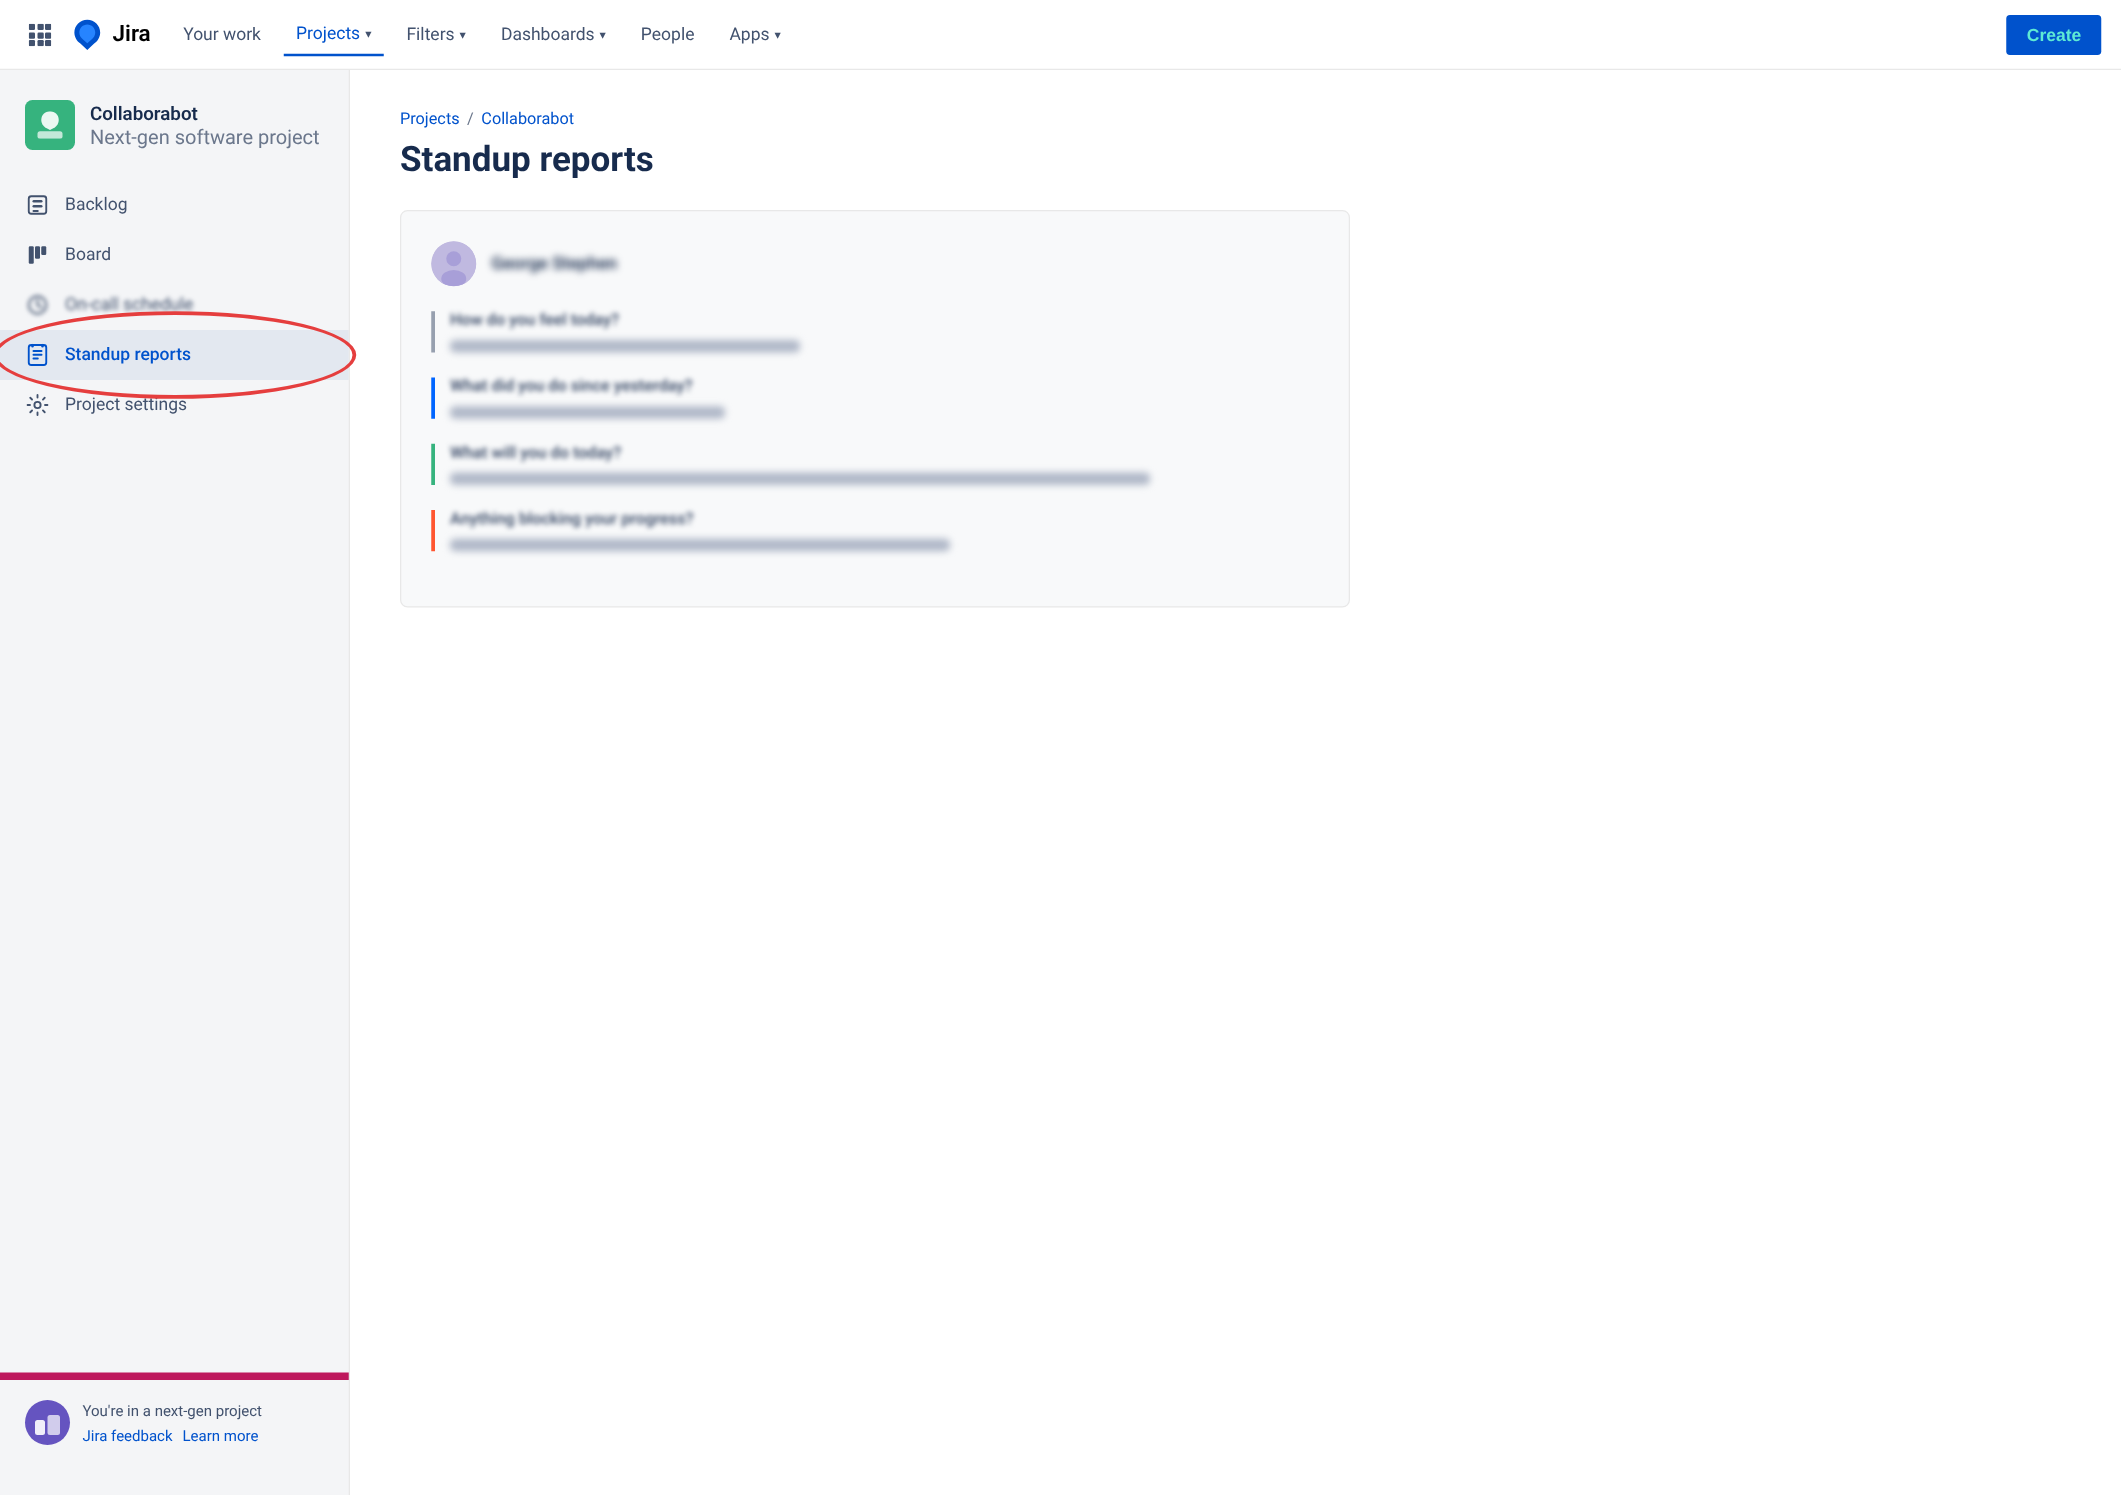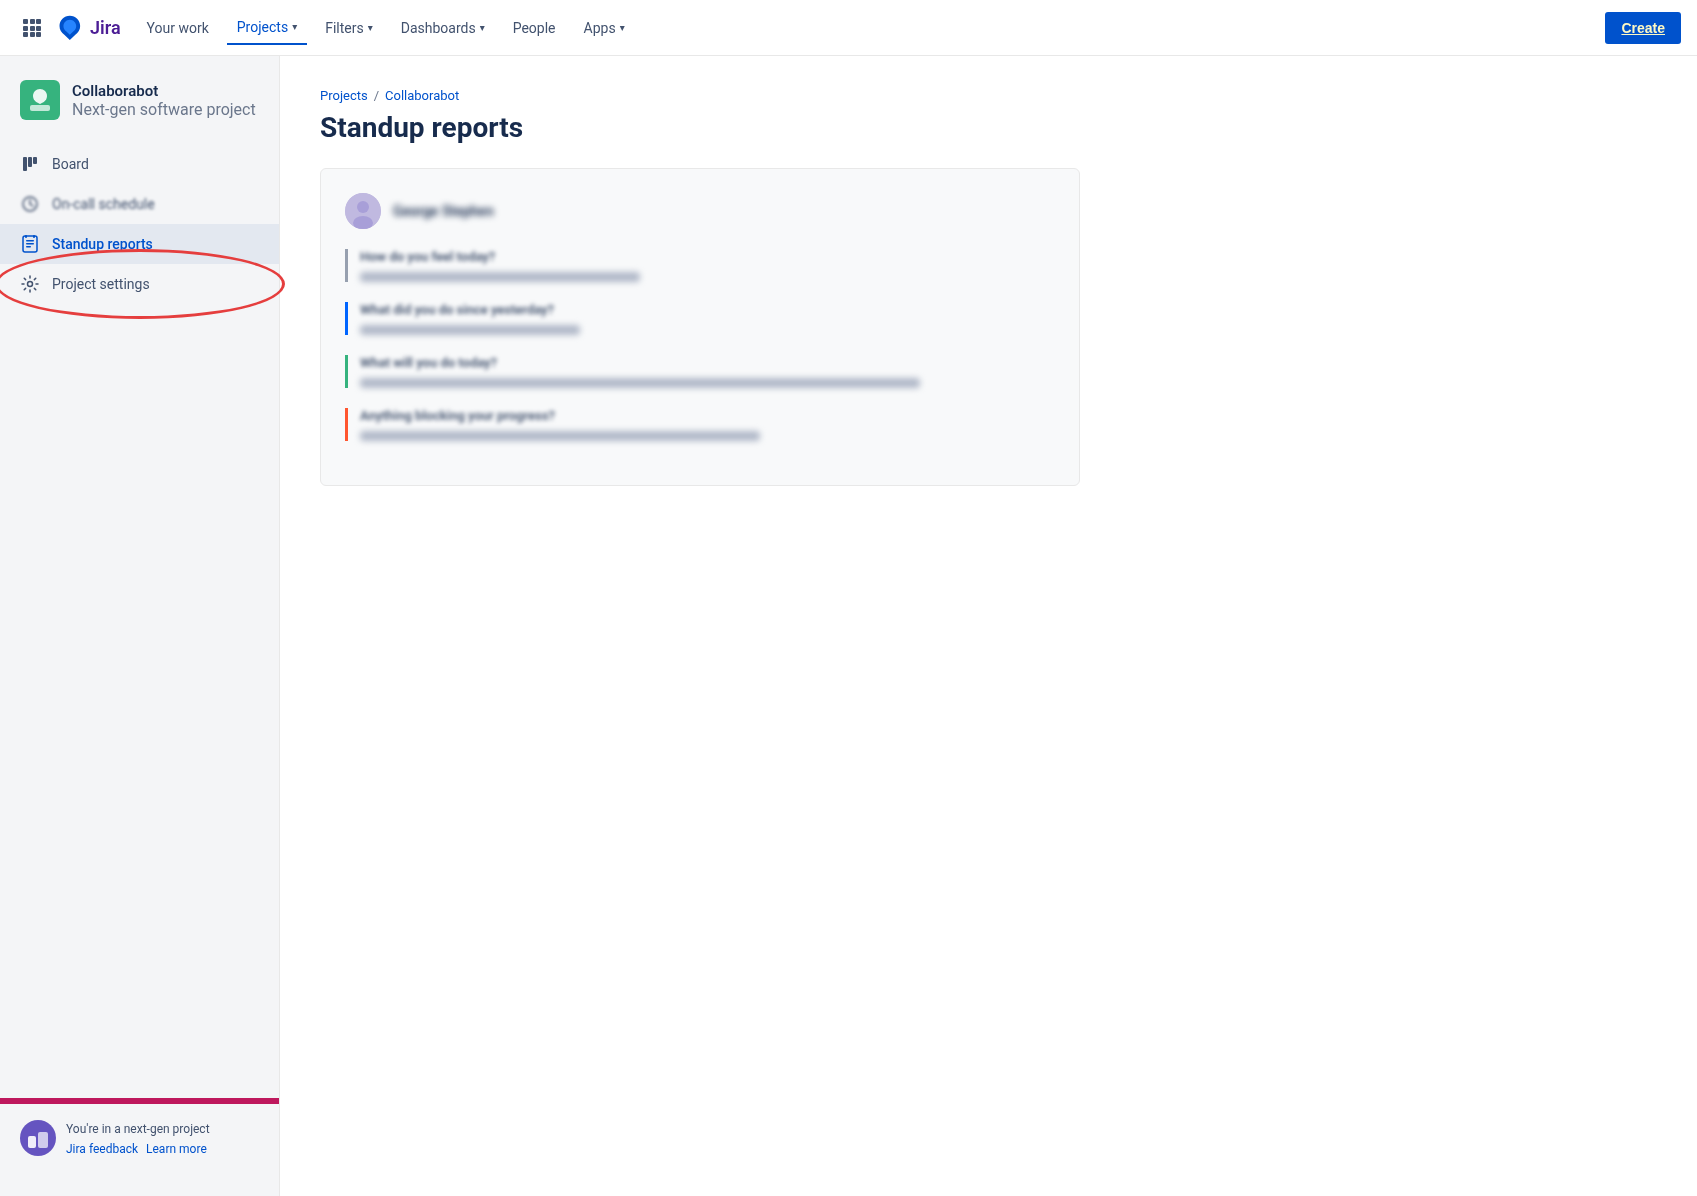--- a/index.html
+++ b/index.html
@@ -22,44 +22,43 @@
       cursor: pointer;
     }
     .jira-logo {
       display: flex; align-items: center; gap: 6px;
       margin-right: 8px;
     }
     .jira-logo-icon {
       width: 28px; height: 28px;
     }
     .jira-logo-text {
-      font-size: 18px; font-weight: 600; color: #4c1d95;
+      font-size: 18px; font-weight: 600; color: #000000;
     }
     .nav-item {
       padding: 8px 10px;
       font-size: 14px;
       color: #42526e;
       cursor: pointer;
       border-radius: 3px;
       display: flex; align-items: center; gap: 4px;
       white-space: nowrap;
     }
     .nav-item.active { color: #0052cc; border-bottom: 2px solid #0052cc; border-radius: 0; }
     .nav-chevron { font-size: 10px; color: #42526e; }
     .nav-spacer { flex: 1; }
     .create-btn {
       background: #0052cc;
-      color: #fef9c3;
+      color: #5eead4;
       border: none;
       padding: 8px 16px;
       border-radius: 3px;
       font-size: 14px;
       font-weight: 600;
       cursor: pointer;
-      text-decoration: underline;
     }
 
     
     .main-layout {
       display: flex;
       height: calc(100vh - 56px);
     }
 
     
     .sidebar {
@@ -295,20 +294,31 @@
         </svg>
       </div>
       <div class="project-info">
         <div class="project-name">Collaborabot</div>
         <div class="project-type">Next-gen software project</div>
       </div>
     </div>
 
     <div class="sidebar-nav">
 
+      <div class="sidebar-item">
+        <div class="sidebar-item-icon">
+          <svg width="18" height="18" viewBox="0 0 18 18" fill="none">
+            <rect x="2" y="2" width="14" height="14" rx="2" stroke="#42526e" stroke-width="1.5" fill="none"></rect>
+            <rect x="5" y="5" width="8" height="2" rx="1" fill="#42526e"></rect>
+            <rect x="5" y="9" width="8" height="2" rx="1" fill="#42526e"></rect>
+            <rect x="5" y="13" width="5" height="1.5" rx="0.75" fill="#42526e"></rect>
+          </svg>
+        </div>
+        <span>Backlog</span>
+      </div>
 
       <div class="sidebar-item">
         <div class="sidebar-item-icon">
           <svg width="18" height="18" viewBox="0 0 18 18" fill="none">
             <rect x="2" y="2" width="4" height="14" rx="1" fill="#42526e"></rect>
             <rect x="7" y="2" width="4" height="10" rx="1" fill="#42526e"></rect>
             <rect x="12" y="2" width="4" height="7" rx="1" fill="#42526e"></rect>
           </svg>
         </div>
         <span>Board</span>

